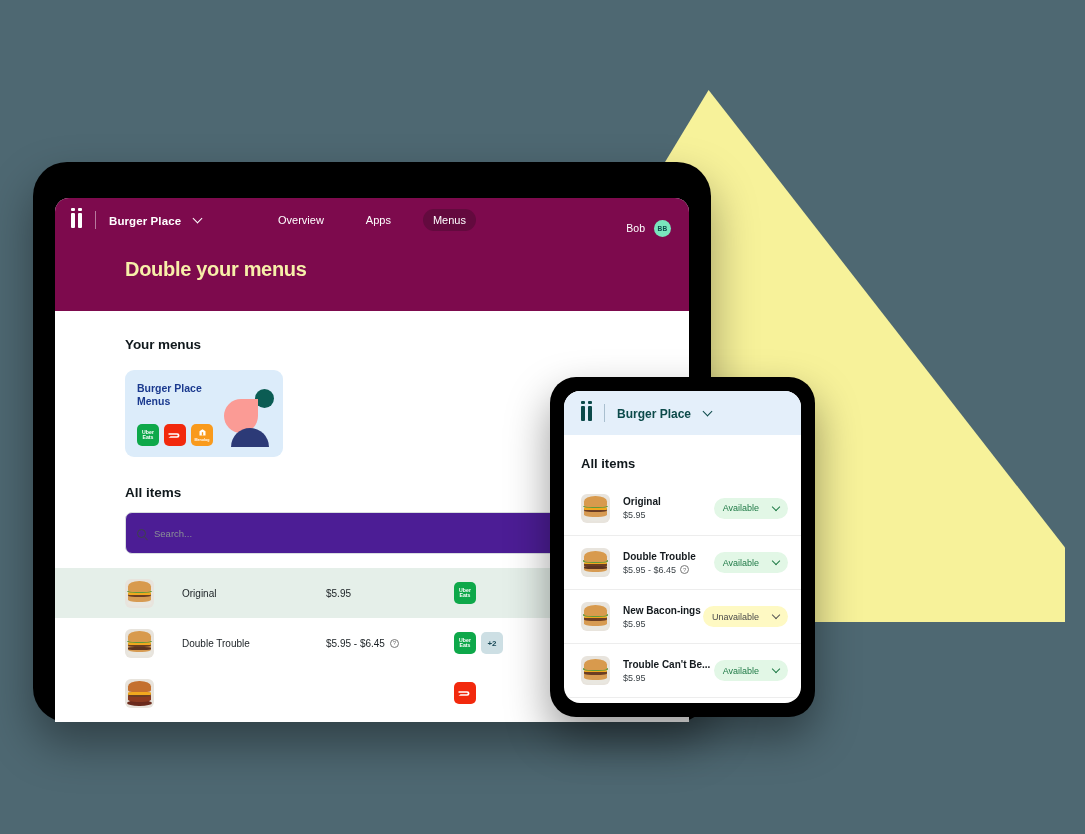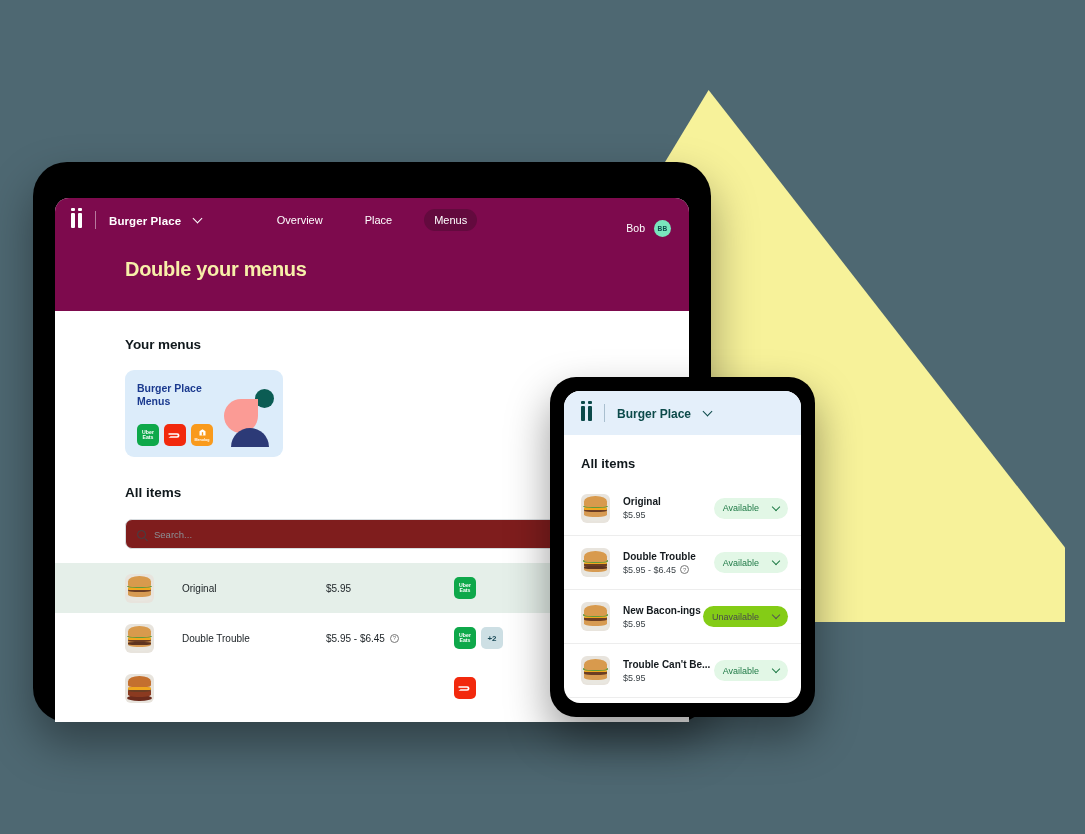--- a/index.html
+++ b/index.html
@@ -170,24 +170,24 @@
   }
   .deco .navydome {
     position: absolute; left: 9px; bottom: 2px;
     width: 38px; height: 19px;
     background: #2c3a77;
     border-radius: 19px 19px 0 0;
   }
 
   .allitems-title { margin-top: 28px; font-size: 13.5px; font-weight: 700; color: #10181c; }
   .search {
-    margin-top: 19px;
-    width: 520px; height: 30px;
+    margin-top: 12px;
+    width: 520px; height: 42px;
     border: 1px solid #d8dde0; border-radius: 7px;
-    background: #7f1d1d;
+    background: #4c1d95;
     display: flex; align-items: center; gap: 8px;
     padding: 0 11px;
   }
   .search .ph { color: #8b9196; font-size: 9.5px; }
   .mag {
     width: 9px; height: 9px; border: 1.3px solid #3d4448;
     border-radius: 50%; position: relative; flex: none;
   }
   .mag::after {
     content: ""; position: absolute;
@@ -295,21 +295,21 @@
     margin-top: 3px; font-size: 9px; color: #3b4247;
     display: flex; align-items: center; gap: 4px;
   }
   .p-pill {
     height: 21px; border-radius: 11px;
     display: flex; align-items: center; gap: 6px;
     padding: 0 9px; flex: none;
     font-size: 9px;
   }
   .p-pill.avail { background: #e2f7e6; color: #1f7a46; }
-  .p-pill.unavail { background: #84cc16; color: #4a4a4a; }
+  .p-pill.unavail { background: #fef9c3; color: #4a4a4a; }
   .p-rowlast-border { border-top: 1px solid #ededed; height: 6px; }
 </style>
 </head>
 <body>
 
 <div id="scene">
 
   <div class="wedge2"></div>
 
   <div class="tablet">
@@ -323,21 +323,21 @@
             </div>
           <div class="divider-v"></div>
           <div>
             <span class="brand-name">Burger Place</span>
             <span class="chev"></span>
           </div>
         </div>
 
         <div class="t-nav">
           <div class="nav-item">Overview</div>
-          <div class="nav-item">Place</div>
+          <div class="nav-item">Apps</div>
           <div class="nav-item active">Menus</div>
         </div>
 
         <div class="t-user">
           <span class="uname">Bob</span>
           <span class="avatar">BB</span>
         </div>
 
         <div class="page-title">Double your menus</div>
       </div>

